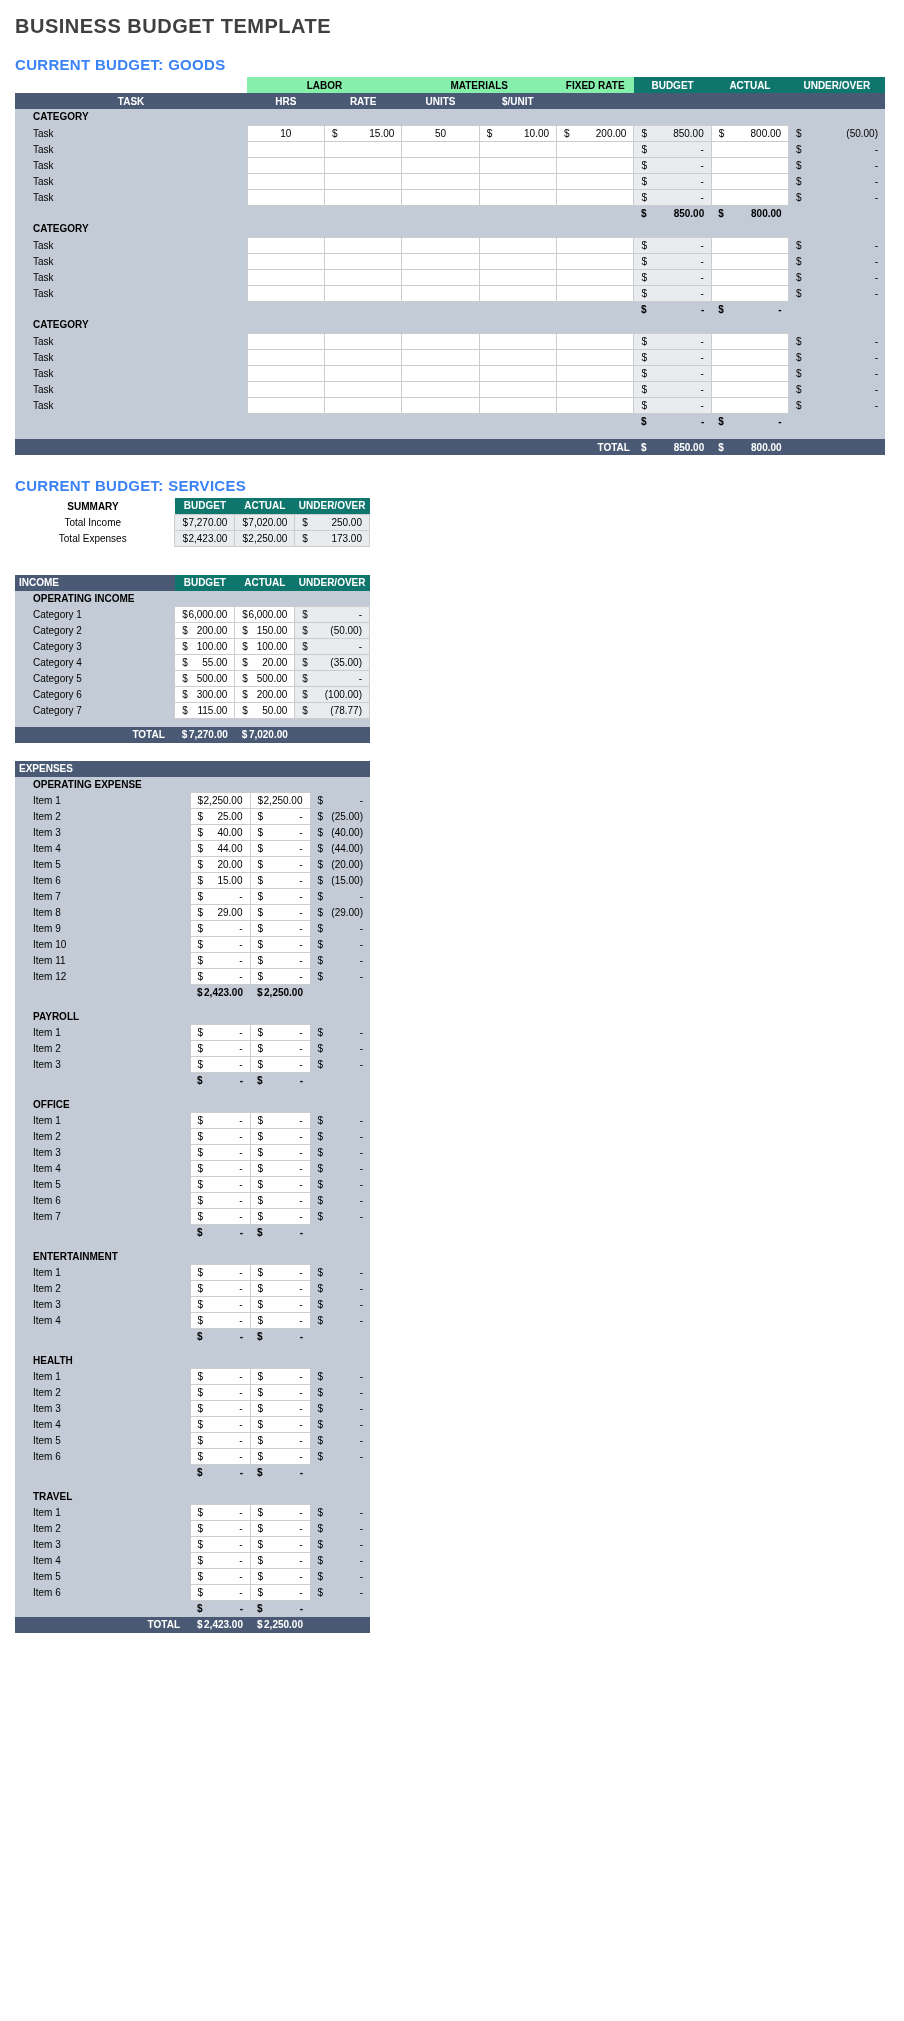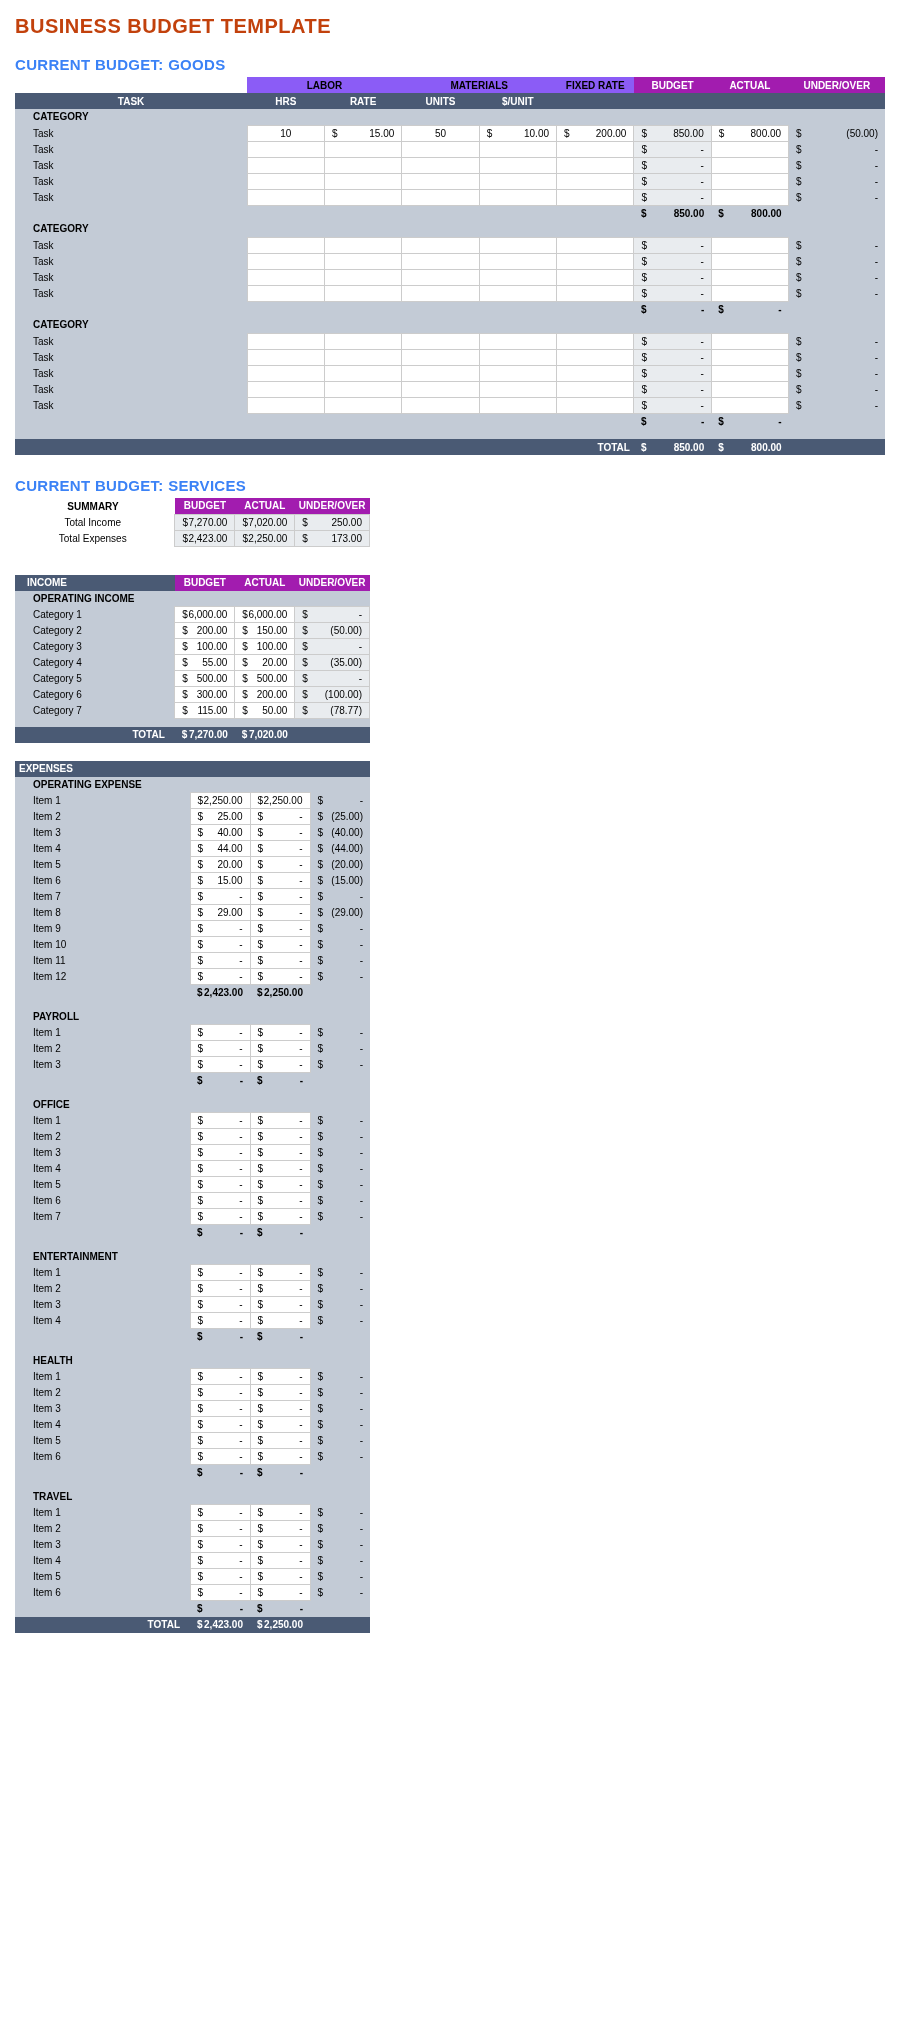--- a/index.html
+++ b/index.html
@@ -1,24 +1,24 @@
 <!DOCTYPE html>
 <html><head>
   <meta charset="utf-8">
   <style>
     * { box-sizing: border-box; margin: 0; padding: 0; }
     body { font-family: Arial, Helvetica, sans-serif; font-size: 10px; background: #fff; padding: 15px; width: 904px; }
-    h1 { color: #c2410c; font-size: 20px; font-weight: bold; letter-spacing: 0.5px; margin-bottom: 18px; }
+    h1 { color: #404040; font-size: 20px; font-weight: bold; letter-spacing: 0.5px; margin-bottom: 18px; }
     h2 { color: #3b82f6; font-size: 15px; font-weight: bold; letter-spacing: 0.3px; margin-bottom: 4px; }
     table { border-collapse: collapse; }
     .goods-table { width: 870px; }
     .svc-table { width: 355px; }
-    .hdr-light { background: #8b5cf6; }
+    .hdr-light { background: #86efac; }
     .hdr-navy { background: #4a5a74; color: #fff; font-weight: bold; }
-    .hdr-black { background: #a21caf; color: #fff; font-weight: bold; }
+    .hdr-black { background: #0f766e; color: #fff; font-weight: bold; }
     .body-blue { background: #c3cbd6; }
     .cell-white { background: #fff; border: 1px solid #ccc; }
     .cell-grey { background: #e9ecef; border: 1px solid #ccc; }
     td, th { padding: 2px 4px; height: 16px; vertical-align: middle; }
     .c-task { width: 180px; }
     .c-num { width: 60px; text-align: right; }
     .c-narrow { width: 60px; text-align: center; }
     .c-svc { width: 60px; }
     .cat { font-weight: bold; padding-left: 18px; }
     .row-lbl { padding-left: 18px; }
@@ -514,21 +514,21 @@
         </td>
       </tr>
     </tbody>
 </table>
 
 <div style="height:28px"></div>
 
 <table class="svc-table">
   <tbody>
       <tr>
-    <td class="hdr-navy bold tl" style="padding-left:12px">INCOME</td>
+    <td class="hdr-navy bold tl" style="padding-left:4px">INCOME</td>
     <td class="hdr-black tc c-svc">BUDGET</td>
     <td class="hdr-black tc c-svc">ACTUAL</td>
     <td class="hdr-black tc c-svc">UNDER/OVER</td>
   </tr>
   <tr class="body-blue">
         <td class="cat" colspan="4">OPERATING INCOME</td>
       </tr>
   </tbody>
     <tbody id="income-body" class="body-blue">
       <tr class="body-blue">

